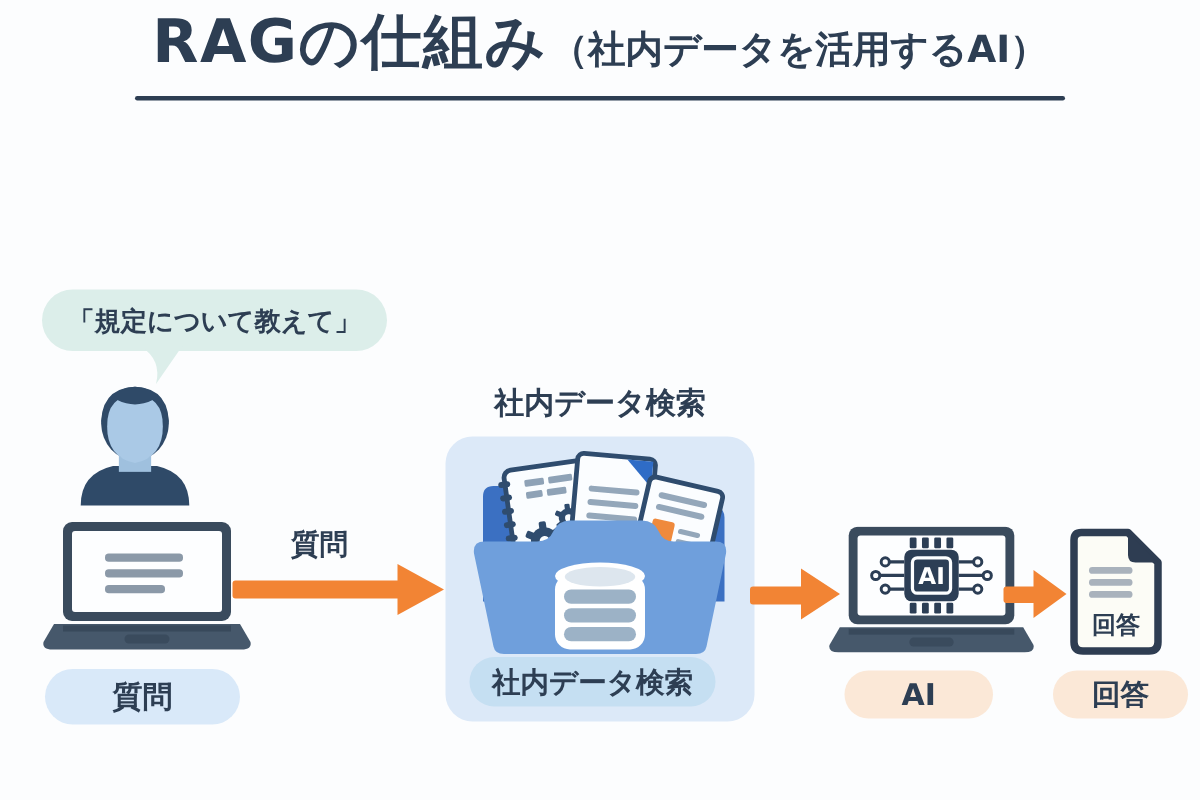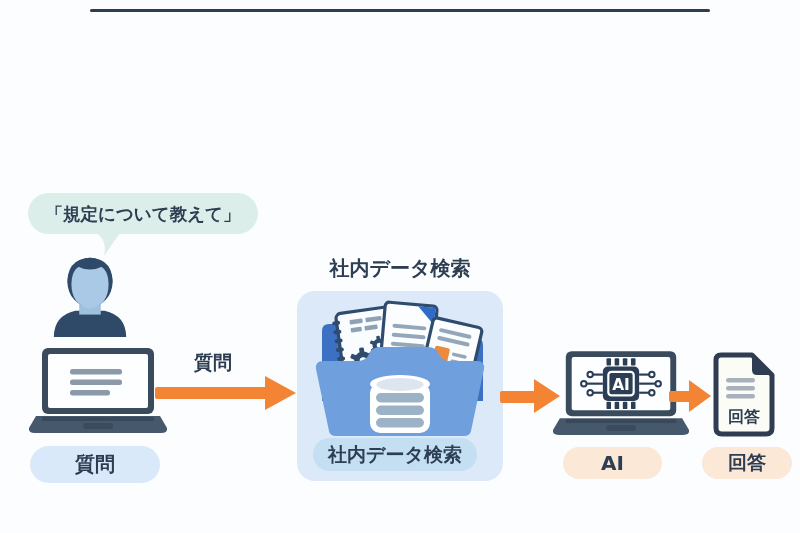--- a/index.html
+++ b/index.html
@@ -55,20 +55,23 @@
   
   .chip-text{font-family:"DejaVu Sans","Liberation Sans",sans-serif;font-weight:bold;font-size:17px;fill:#ffffff;}
   .doc-text{font-family:"DejaVu Sans","Liberation Sans",sans-serif;font-weight:bold;font-size:16px;fill:var(--navy,#2e3d52);}
 </style>
 </head>
 <body>
 
 <div class="canvas">
 
   <div class="title-wrap">
+    <div class="title-line">
+      <span class="title-main">RAGの仕組み</span><span class="title-sub">（社内データを活用するAI）</span>
+    </div>
     <div class="title-underline"></div>
   </div>
 
   <div class="bubble">
     <span>「規定について教えて」</span>
   </div>
   <svg class="bubble-tail" viewBox="0 0 30 27">
     <path d="M3,0 L30,0 L12,26 Q16,10 2,1 Z" fill="#dceeea"></path>
   </svg>
 

